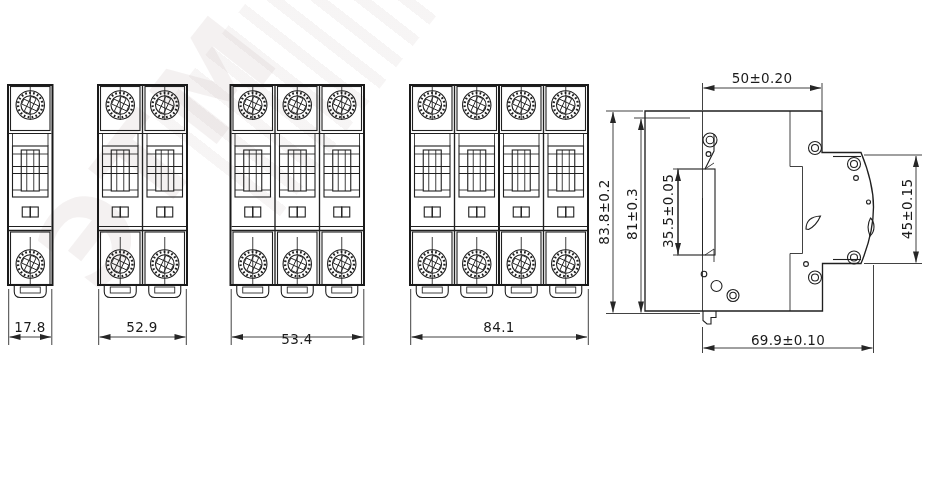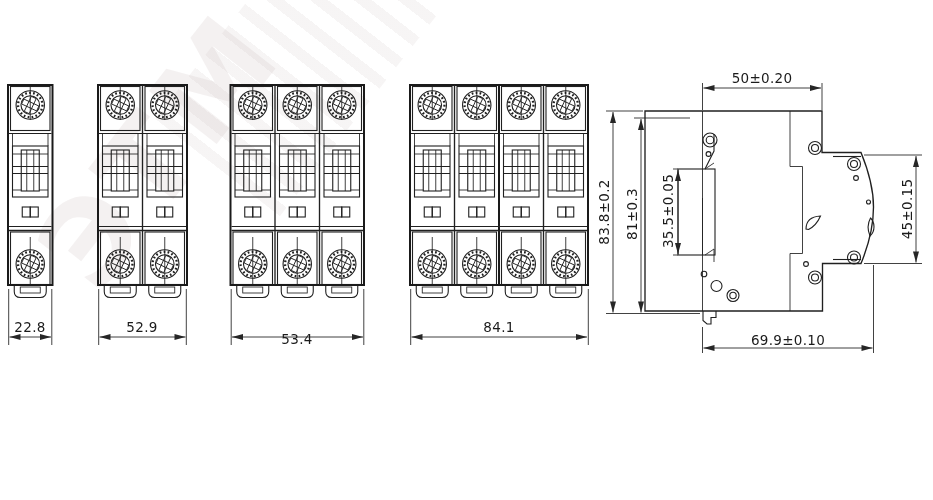--- a/index.html
+++ b/index.html
@@ -205,21 +205,21 @@
       <line x1="864" y1="155" x2="922" y2="155" class="thin"></line>
       <line x1="864" y1="263.5" x2="922" y2="263.5" class="thin"></line>
       <line x1="916" y1="156" x2="916" y2="262.5" class="dim" marker-start="url(#arr)" marker-end="url(#arr)"></line>
 
       <line x1="702.5" y1="327" x2="702.5" y2="353" class="thin"></line>
       <line x1="873.5" y1="265" x2="873.5" y2="353" class="thin"></line>
       <line x1="703.5" y1="348" x2="872.5" y2="348" class="dim" marker-start="url(#arr)" marker-end="url(#arr)"></line>
     </g>
   </svg>
 
-  <div class="dimlabel" style="left:30px;top:327px">22.8</div>
+  <div class="dimlabel" style="left:30px;top:327px">17.8</div>
   <div class="dimlabel" style="left:142px;top:327px">52.9</div>
   <div class="dimlabel" style="left:297px;top:339px">53.4</div>
   <div class="dimlabel" style="left:499px;top:327px">84.1</div>
 
   <div class="dimlabel" style="left:762px;top:78px">50±0.20</div>
   <div class="dimlabel" style="left:788px;top:340px">69.9±0.10</div>
   <div class="dimlabel vert" style="left:604px;top:212px">83.8±0.2</div>
   <div class="dimlabel vert" style="left:632px;top:214px">81±0.3</div>
   <div class="dimlabel vert" style="left:668px;top:211px">35.5±0.05</div>
   <div class="dimlabel vert" style="left:907px;top:209px">45±0.15</div>

